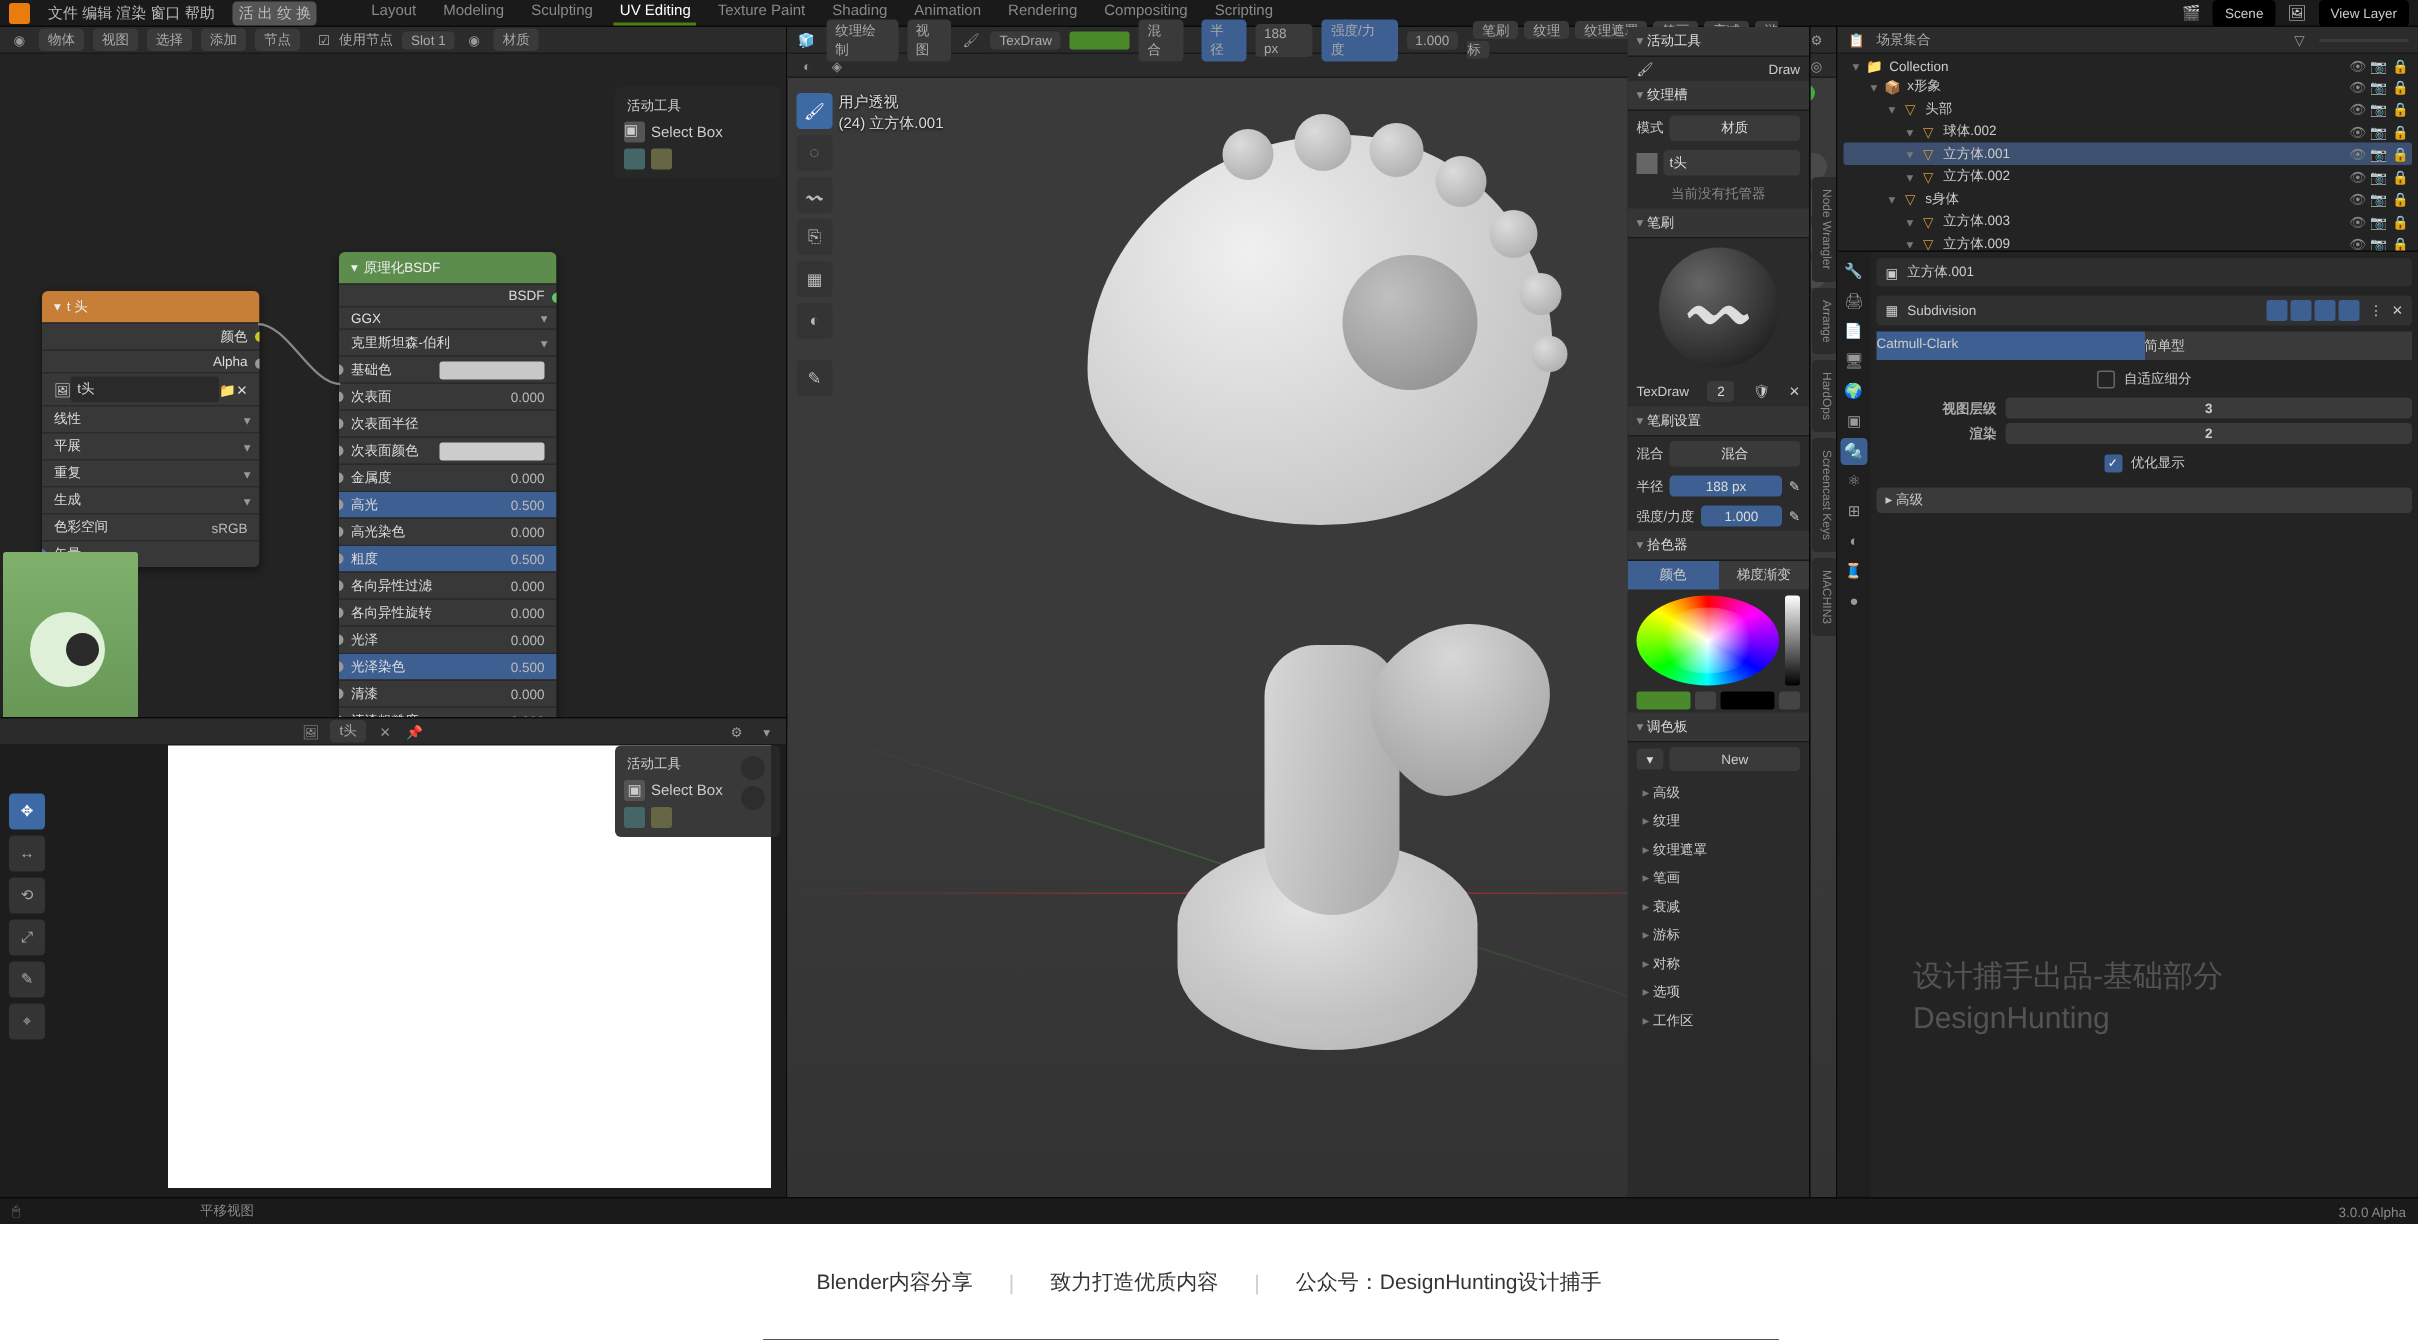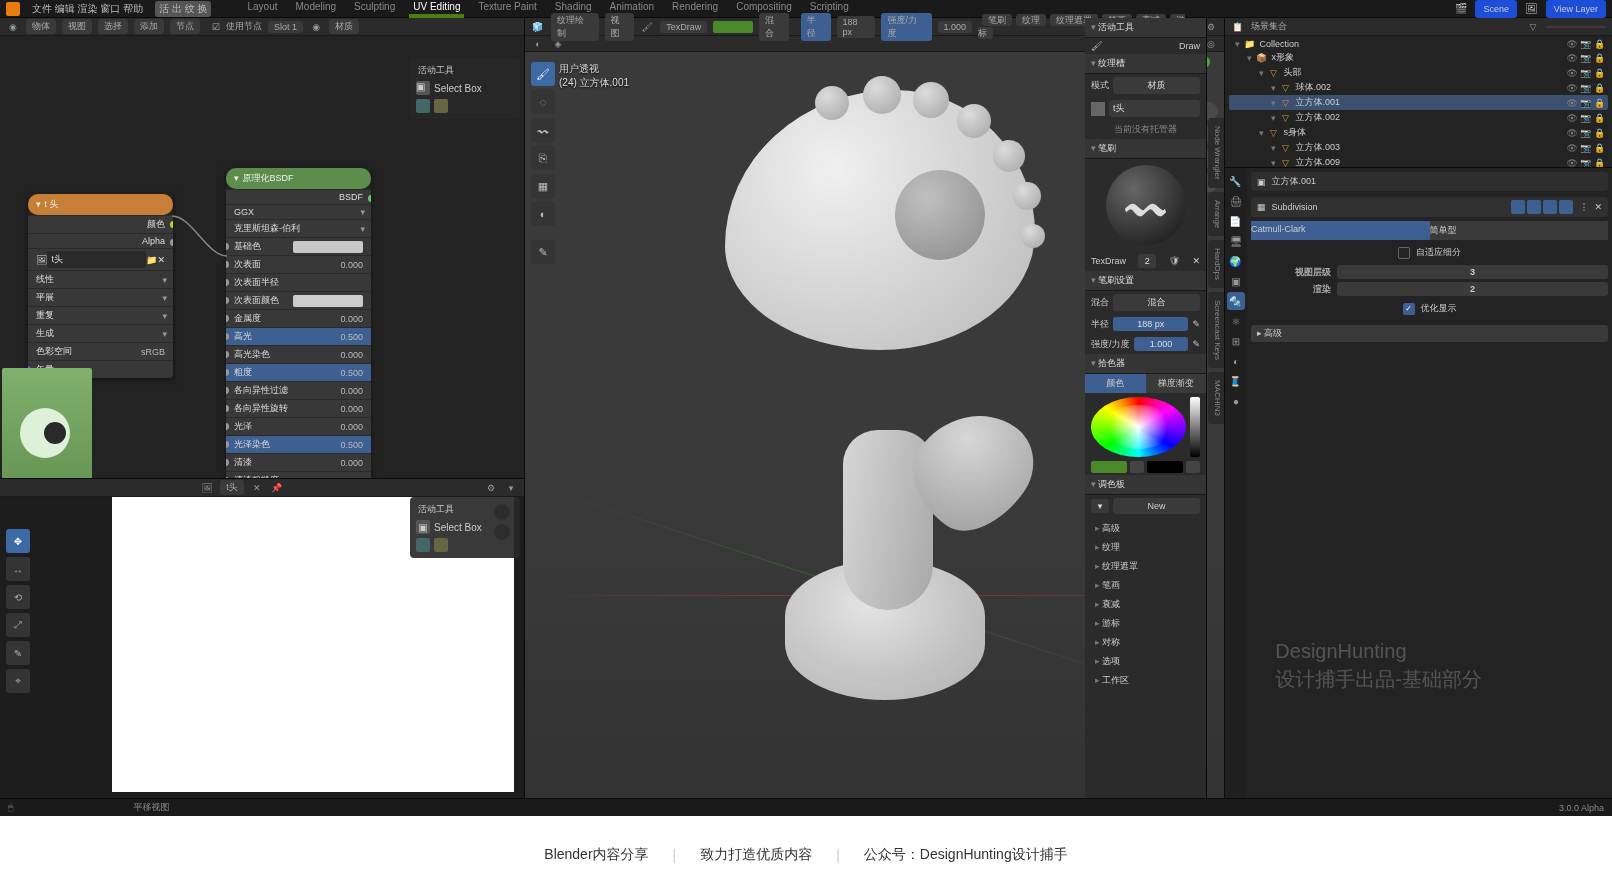--- a/index.html
+++ b/index.html
@@ -4,44 +4,44 @@
 <style>
 * { margin: 0; padding: 0; box-sizing: border-box; font-family: -apple-system, "Segoe UI", Arial, sans-serif; user-select: none; }
 body { background: #1a1a1a; color: #ccc; font-size: 10px; width: 1612px; height: 893px; overflow: hidden; position: relative; }
 
 
 .topbar { height: 18px; background: #1a1a1a; display: flex; align-items: center; padding: 0 6px; gap: 12px; border-bottom: 1px solid #0a0a0a; }
 .topbar .logo { width: 14px; height: 14px; background: #e87d0d; border-radius: 2px; }
 .topbar .menu-item { color: #bbb; cursor: pointer; }
 .topbar .tabs { display: flex; gap: 10px; margin-left: 20px; color: #888; }
 .topbar .tabs .tab { padding: 2px 4px; cursor: pointer; }
-.topbar .tabs .tab.active { color: #fff; border-bottom: 4px solid #4d7c0f; }
+.topbar .tabs .tab.active { color: #fff; border-bottom: 2px solid #4d7c0f; }
 .topbar .right { margin-left: auto; display: flex; align-items: center; gap: 8px; }
-.topbar .scene-field { background: #1d4ed8; padding: 4px 8px; border-radius: 3px; font-size: 9px; }
+.topbar .scene-field { background: #000000; padding: 4px 8px; border-radius: 3px; font-size: 9px; }
 
 
 .grid { position: absolute; top: 18px; left: 0; right: 0; bottom: 0; display: grid;
   grid-template-columns: 525px 700px 387px; grid-template-rows: 460px 320px 18px 77px; }
 
 
 .hdr { height: 18px; background: #2b2b2b; display: flex; align-items: center; gap: 6px; padding: 0 6px; border-bottom: 1px solid #1a1a1a; font-size: 9px; color: #aaa; }
 .hdr .btn { background: #3a3a3a; padding: 1px 6px; border-radius: 3px; cursor: pointer; }
 .hdr .chip { background: #3a3a3a; padding: 1px 6px; border-radius: 3px; }
 .hdr .ico { width: 14px; height: 14px; display: inline-flex; align-items: center; justify-content: center; cursor: pointer; color: #999; }
 
 
 .node-area { grid-column: 1; grid-row: 1; background: #1d1d1d; position: relative; overflow: hidden; border-right: 1px solid #0a0a0a; }
 .node-canvas { position: absolute; inset: 18px 0 0 0; background: #232323; }
 .node-panel { position: absolute; right: 4px; top: 22px; width: 110px; background: rgba(40,40,40,0.92); border-radius: 4px; padding: 4px; }
 .node-panel .ttl { font-size: 9px; color: #ccc; padding: 2px 4px; }
 .node-panel .row { display: flex; align-items: center; gap: 4px; padding: 2px; }
 .node-panel .sq { width: 14px; height: 14px; background: #555; border-radius: 2px; }
 
 .node { position: absolute; border-radius: 4px; overflow: hidden; box-shadow: 0 2px 6px rgba(0,0,0,.5); font-size: 9px; }
-.node-h { padding: 4px 8px; color: #eee; border-radius: 10px; }
+.node-h { padding: 4px 8px; color: #eee; }
 .node-row { display: flex; align-items: center; justify-content: space-between; padding: 2px 8px; background: #383838; color: #ddd; border-top: 1px solid #2a2a2a; position: relative; }
 .node-row.dd::after { content: "▾"; color: #999; position: absolute; right: 6px; }
 .node-row .val { color: #bbb; text-align: right; }
 .node-row .swatch { width: 70px; height: 12px; border-radius: 2px; }
 .node-sock { width: 7px; height: 7px; border-radius: 50%; position: absolute; }
 .node-img .node-h { background: #c77e36; }
 .node-bsdf .node-h { background: #5d8d4c; }
 
 .ref-img { position: absolute; left: 2px; bottom: -60px; width: 90px; height: 170px; background: linear-gradient(180deg,#7fb06c,#5c8a4a); border-radius: 2px; overflow: hidden; }
 .ref-img::before { content: ""; position: absolute; left: 18px; top: 40px; width: 50px; height: 50px; background: #dff0d8; border-radius: 50%; }
@@ -701,15 +701,15 @@
       <div class="i">笔画</div>
       <div class="i">衰减</div>
       <div class="i">游标</div>
       <div class="i">对称</div>
       <div class="i">选项</div>
       <div class="i">工作区</div>
     </div>
 </div>
 
 <div class="watermark">
+  <div>设计捕手出品-基础部分</div>
   <div>DesignHunting</div>
-  <div>设计捕手出品-基础部分</div>
 </div>
 
 </body></html>

